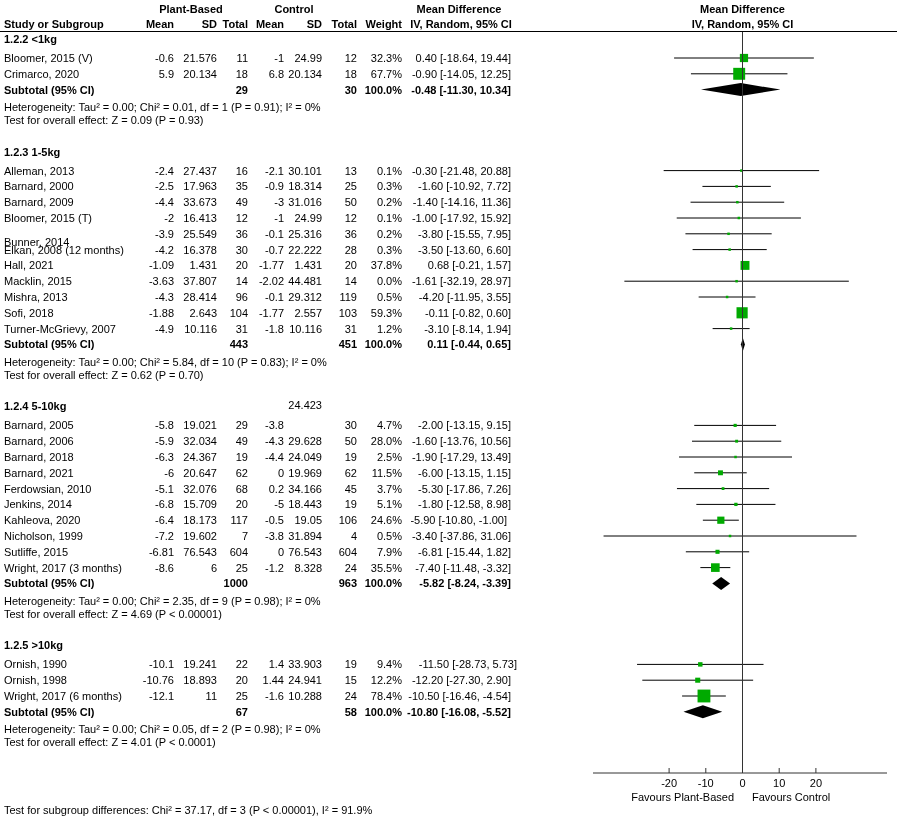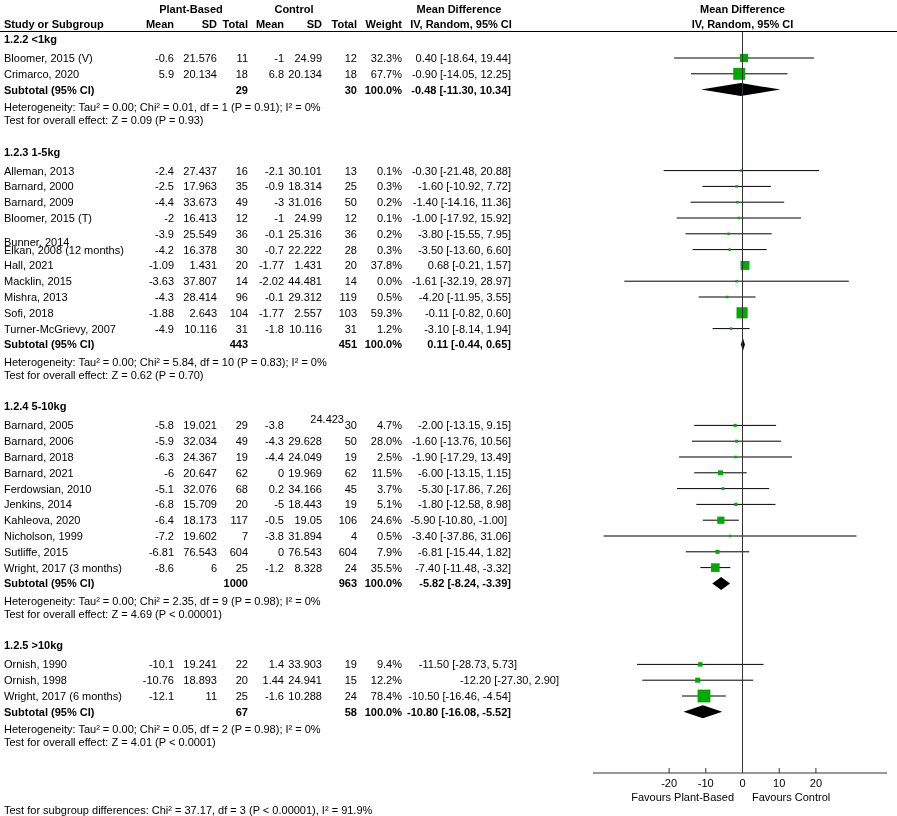--- a/index.html
+++ b/index.html
@@ -170,21 +170,21 @@
       <div class="t r b" style="left: 357px; width: 45px; top: 337.4px;">100.0%</div>
       <div class="t r b" style="left: 400px; width: 111px; top: 337.4px;">0.11 [-0.44, 0.65]</div>
       <div class="t" style="left: 4px; width: 600px; top: 354.9px;">Heterogeneity: Tau² = 0.00; Chi² = 5.84, df = 10 (P = 0.83); I² = 0%</div>
       <div class="t" style="left: 4px; width: 600px; top: 367.9px;">Test for overall effect: Z = 0.62 (P = 0.70)</div>
       <div class="t b" style="left: 4px; width: 165px; top: 399.4px;">1.2.4 5-10kg</div>
       <div class="t" style="left: 4px; width: 165px; top: 418.4px;">Barnard, 2005</div>
       <div class="t r" style="left: 118px; width: 56px; top: 418.4px;">-5.8</div>
       <div class="t r" style="left: 176px; width: 41px; top: 418.4px;">19.021</div>
       <div class="t r" style="left: 214px; width: 34px; top: 418.4px;">29</div>
       <div class="t r" style="left: 250px; width: 34px; top: 418.4px;">-3.8</div>
-      <div class="t r" style="left: 288px; width: 34px; top: 412px; margin-left: 22px;">24.423</div>
+      <div class="t r" style="left: 288px; width: 34px; top: 398px;">24.423</div>
       <div class="t r" style="left: 323px; width: 34px; top: 418.4px;">30</div>
       <div class="t r" style="left: 357px; width: 45px; top: 418.4px;">4.7%</div>
       <div class="t r" style="left: 400px; width: 111px; top: 418.4px;">-2.00 [-13.15, 9.15]</div>
       <div class="t" style="left: 4px; width: 165px; top: 434.2px;">Barnard, 2006</div>
       <div class="t r" style="left: 118px; width: 56px; top: 434.2px;">-5.9</div>
       <div class="t r" style="left: 176px; width: 41px; top: 434.2px;">32.034</div>
       <div class="t r" style="left: 214px; width: 34px; top: 434.2px;">49</div>
       <div class="t r" style="left: 250px; width: 34px; top: 434.2px;">-4.3</div>
       <div class="t r" style="left: 288px; width: 34px; top: 434.2px;">29.628</div>
       <div class="t r" style="left: 323px; width: 34px; top: 434.2px;">50</div>
@@ -280,21 +280,21 @@
       <div class="t r" style="left: 357px; width: 45px; top: 657.4px;">9.4%</div>
       <div class="t r" style="left: 400px; width: 117px; top: 657.4px;">-11.50 [-28.73, 5.73]</div>
       <div class="t" style="left: 4px; width: 165px; top: 673.2px;">Ornish, 1998</div>
       <div class="t r" style="left: 118px; width: 56px; top: 673.2px;">-10.76</div>
       <div class="t r" style="left: 176px; width: 41px; top: 673.2px;">18.893</div>
       <div class="t r" style="left: 214px; width: 34px; top: 673.2px;">20</div>
       <div class="t r" style="left: 250px; width: 34px; top: 673.2px;">1.44</div>
       <div class="t r" style="left: 288px; width: 34px; top: 673.2px;">24.941</div>
       <div class="t r" style="left: 323px; width: 34px; top: 673.2px;">15</div>
       <div class="t r" style="left: 357px; width: 45px; top: 673.2px;">12.2%</div>
-      <div class="t r" style="left: 400px; width: 111px; top: 673.2px; padding-left: 48px;">-12.20 [-27.30, 2.90]</div>
+      <div class="t r" style="left: 400px; width: 111px; top: 673.2px;">-12.20 [-27.30, 2.90]</div>
       <div class="t" style="left: 4px; width: 165px; top: 689px;">Wright, 2017 (6 months)</div>
       <div class="t r" style="left: 118px; width: 56px; top: 689px;">-12.1</div>
       <div class="t r" style="left: 176px; width: 41px; top: 689px;">11</div>
       <div class="t r" style="left: 214px; width: 34px; top: 689px;">25</div>
       <div class="t r" style="left: 250px; width: 34px; top: 689px;">-1.6</div>
       <div class="t r" style="left: 288px; width: 34px; top: 689px;">10.288</div>
       <div class="t r" style="left: 323px; width: 34px; top: 689px;">24</div>
       <div class="t r" style="left: 357px; width: 45px; top: 689px;">78.4%</div>
       <div class="t r" style="left: 400px; width: 111px; top: 689px;">-10.50 [-16.46, -4.54]</div>
       <div class="t b" style="left: 4px; width: 165px; top: 704.8px;">Subtotal (95% CI)</div>

